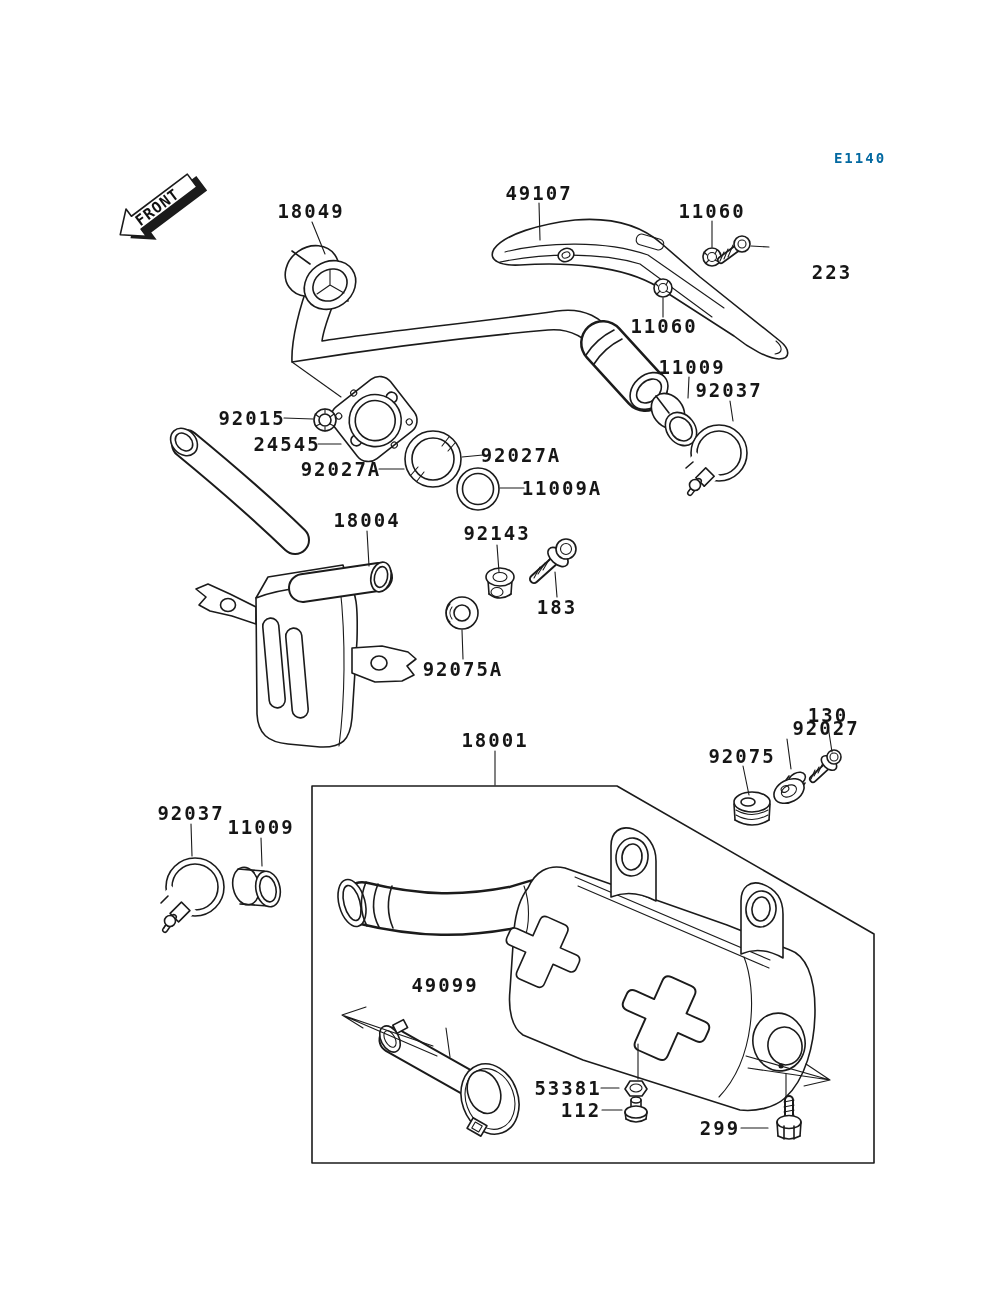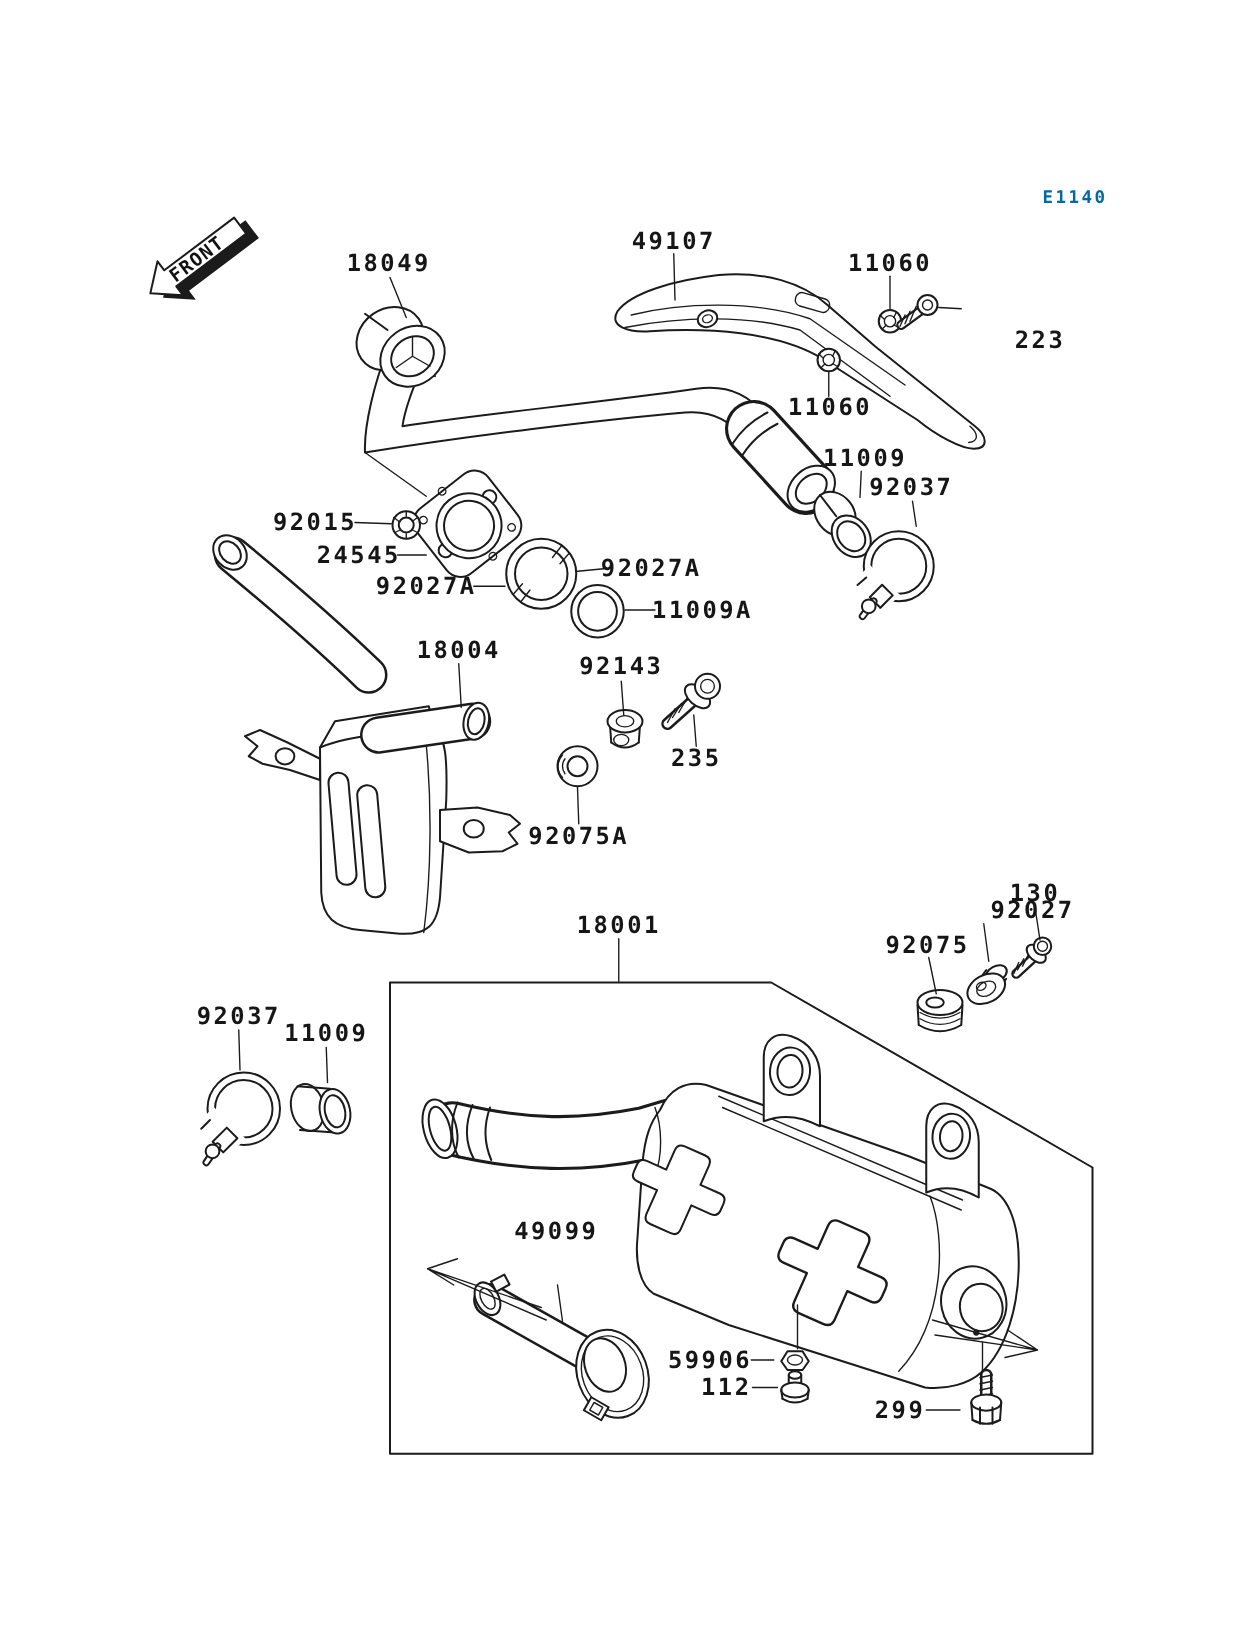--- a/index.html
+++ b/index.html
@@ -395,26 +395,26 @@
       <span class="callout" style="left: 664px; top: 326px;">11060</span>
       <span class="callout" style="left: 692px; top: 367px;">11009</span>
       <span class="callout" style="left: 729px; top: 390px;">92037</span>
       <span class="callout" style="left: 252px; top: 418px;">92015</span>
       <span class="callout" style="left: 287px; top: 444px;">24545</span>
       <span class="callout" style="left: 521px; top: 455px;">92027A</span>
       <span class="callout" style="left: 341px; top: 469px;">92027A</span>
       <span class="callout" style="left: 562px; top: 488px;">11009A</span>
       <span class="callout" style="left: 367px; top: 520px;">18004</span>
       <span class="callout" style="left: 497px; top: 533px;">92143</span>
-      <span class="callout" style="left: 557px; top: 607px;">235</span>
+      <span class="callout" style="left: 557px; top: 607px;">183</span>
       <span class="callout" style="left: 463px; top: 669px;">92075A</span>
       <span class="callout" style="left: 495px; top: 740px; text-align: center;">18001</span>
       <span class="callout" style="left: 828px; top: 715px; text-align: center;">130</span>
       <span class="callout" style="left: 786px; top: 728px; margin-left: 40px;">92027</span>
       <span class="callout" style="left: 742px; top: 756px;">92075</span>
       <span class="callout" style="left: 191px; top: 813px;">92037</span>
       <span class="callout" style="left: 261px; top: 827px;">11009</span>
       <span class="callout" style="left: 445px; top: 985px;">49099</span>
-      <span class="callout" style="left: 568px; top: 1088px;">59906</span>
+      <span class="callout" style="left: 568px; top: 1088px;">53381</span>
       <span class="callout" style="left: 581px; top: 1110px;">112</span>
       <span class="callout" style="left: 720px; top: 1128px;">299</span>
     </div>
 </div>
 
 </body></html>

